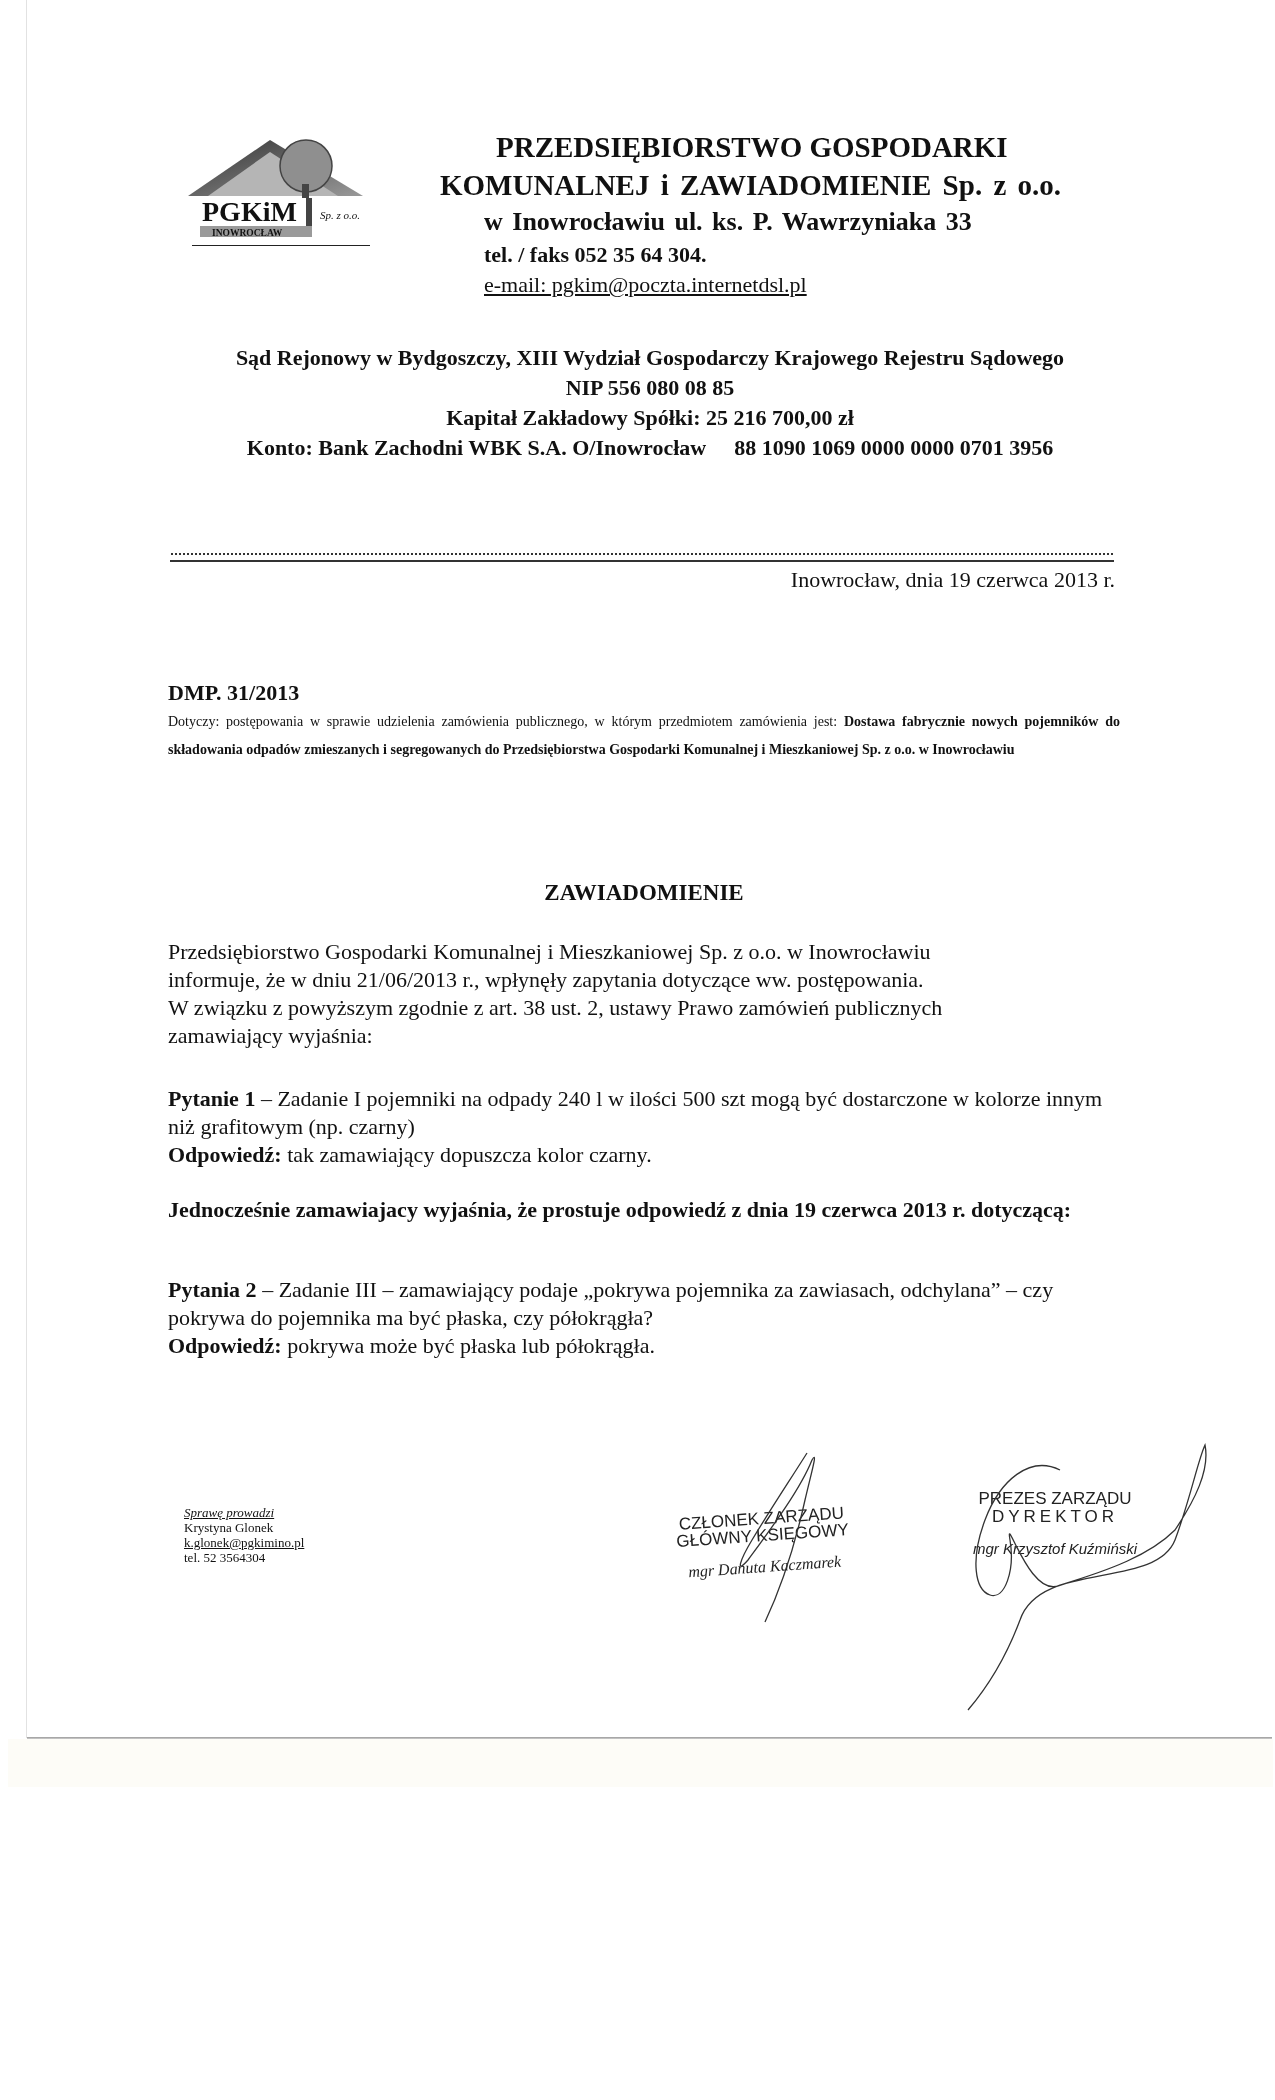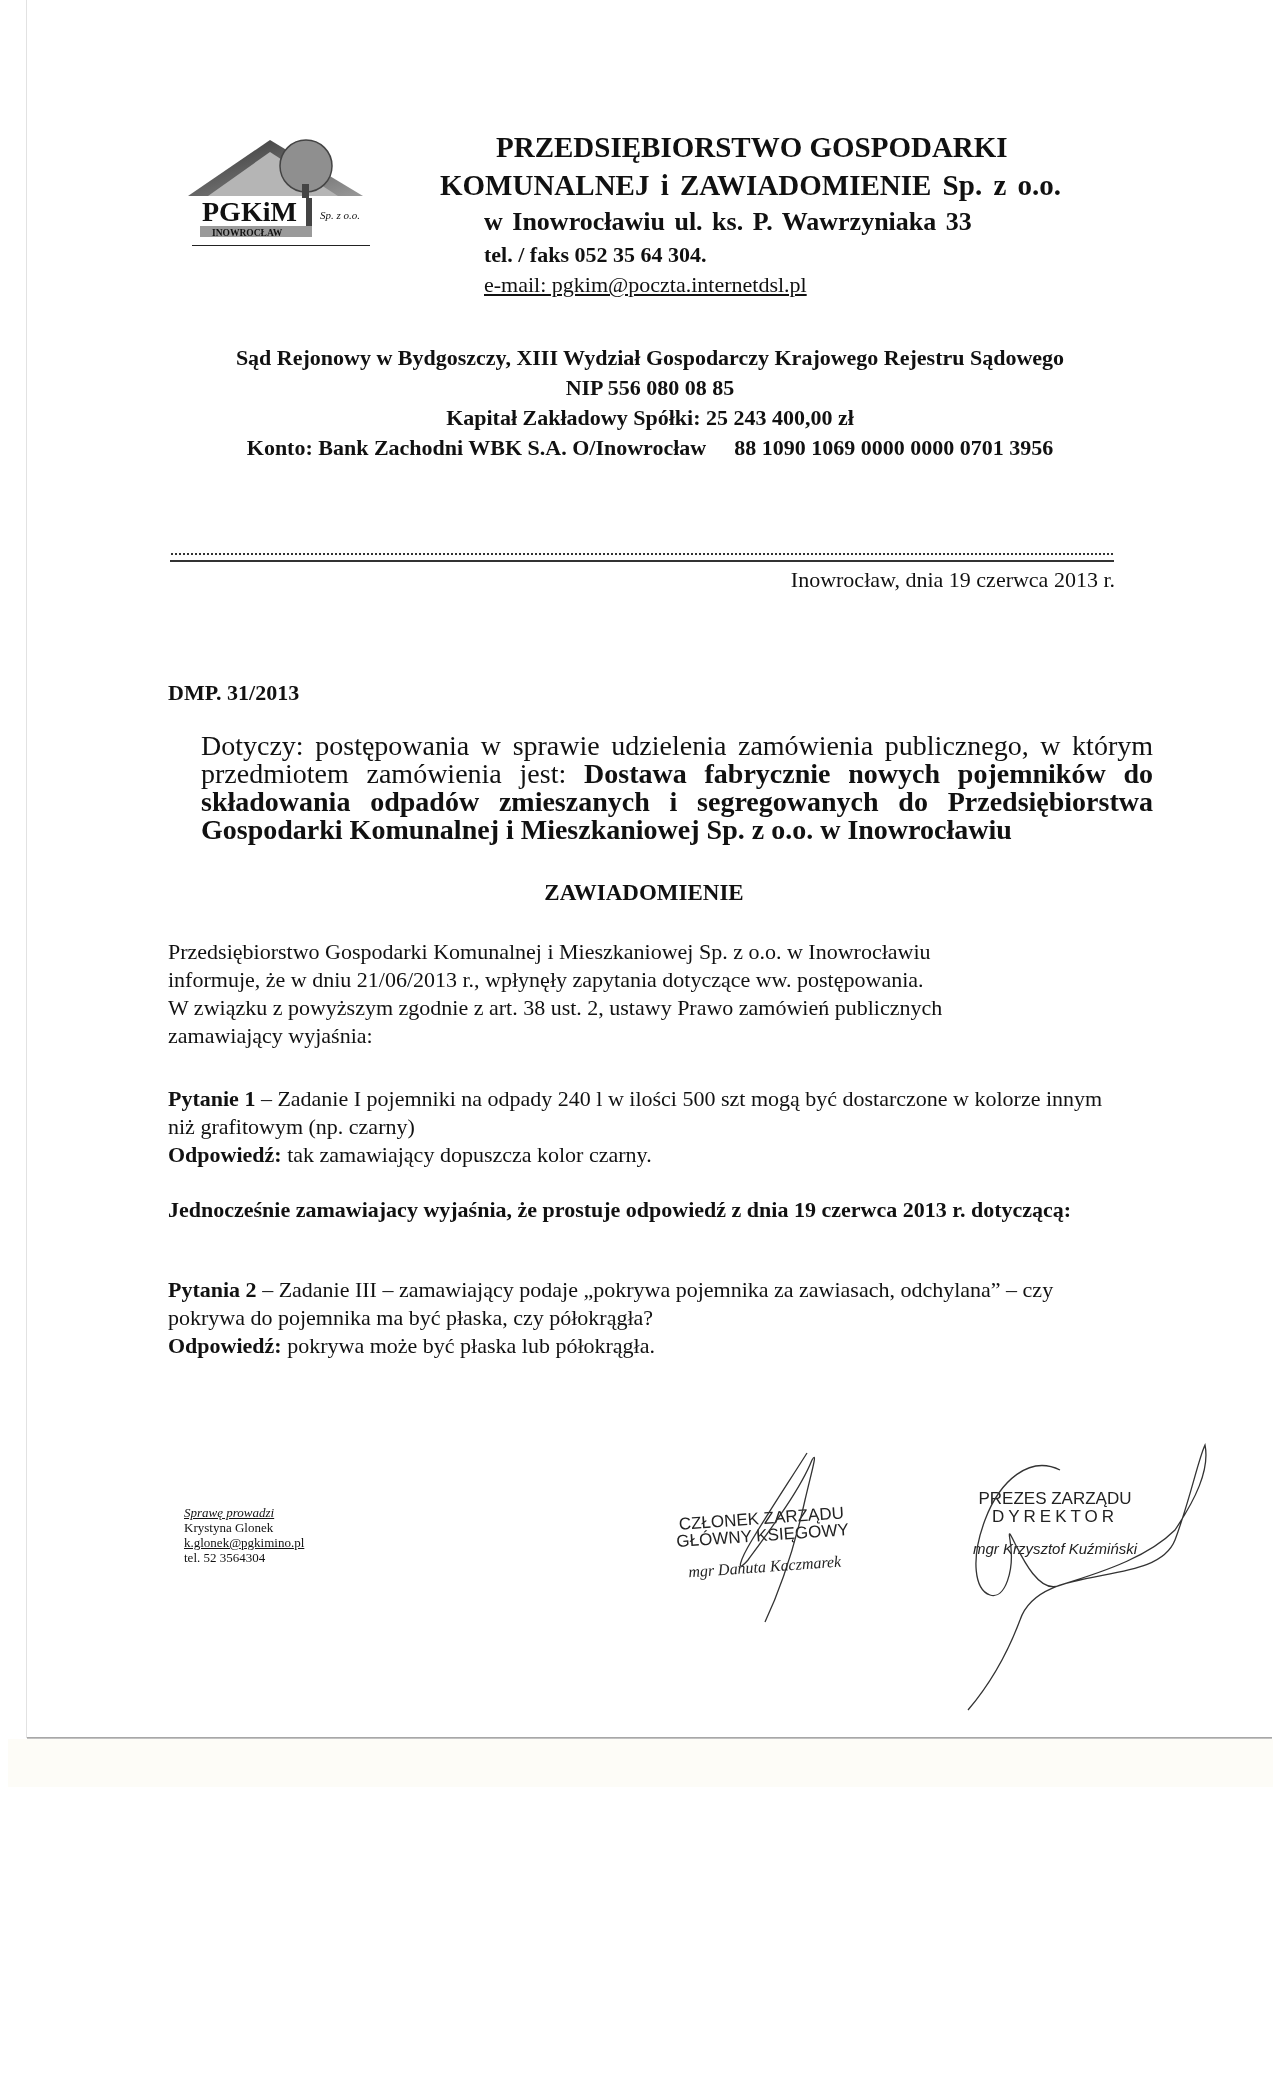--- a/index.html
+++ b/index.html
@@ -32,21 +32,21 @@
   .reg .konto-num { margin-left: 28px; }
 
   .dots { left: 170px; top: 550px; width: 944px; height: 10px;
           border-bottom: 2px solid #333;
           background-image: radial-gradient(circle, #333 0.9px, transparent 1.2px);
           background-size: 4px 4px; background-repeat: repeat-x; background-position: 0 2px; }
   .date-line { left: 600px; top: 565px; width: 515px; text-align: right; font-size: 22px; line-height: 30px; white-space: nowrap; }
 
   .ref { left: 168px; top: 678px; font-weight: bold; font-size: 22px; line-height: 30px; }
 
-  .subject { left: 168px; top: 732px; width: 952px; font-size: 28px; line-height: 28px; text-align: justify; margin-left: 33px; }
+  .subject { left: 168px; top: 708px; width: 952px; font-size: 14px; line-height: 28px; text-align: justify; }
   .subject b { font-weight: bold; }
 
   .title { left: 168px; top: 878px; width: 952px; text-align: center; font-weight: bold; font-size: 23px; line-height: 30px; }
 
   .para { left: 168px; top: 938px; width: 952px; font-size: 22px; line-height: 28px; }
   .para div { white-space: nowrap; }
 
   .q { left: 168px; width: 952px; font-size: 22px; line-height: 28px; }
   .q b { font-weight: bold; }
   .q1 { top: 1085px; }
@@ -99,21 +99,21 @@
   <div class="h1">PRZEDSIĘBIORSTWO GOSPODARKI</div>
   <div class="h2">KOMUNALNEJ i ZAWIADOMIENIE Sp. z o.o.</div>
   <div class="h3">w Inowrocławiu ul. ks. P. Wawrzyniaka 33</div>
   <div class="h4">tel. / faks 052 35 64 304.</div>
   <div class="h5">e-mail: pgkim@poczta.internetdsl.pl</div>
 </div>
 
 <div class="abs reg">
   <div>Sąd Rejonowy w Bydgoszczy, XIII Wydział Gospodarczy Krajowego Rejestru Sądowego</div>
   <div>NIP 556 080 08 85</div>
-  <div>Kapitał Zakładowy Spółki: 25 243 400,00 zł</div>
+  <div>Kapitał Zakładowy Spółki: 25 216 700,00 zł</div>
   <div>
     <span>Konto: Bank Zachodni WBK S.A. O/Inowrocław</span><span class="konto-num">88 1090 1069 0000 0000 0701 3956</span>
   </div>
 </div>
 
 <div class="abs dots"></div>
 <div class="abs date-line">Inowrocław, dnia 19 czerwca 2013 r.</div>
 
 <div class="abs ref">DMP. 31/2013</div>
 

